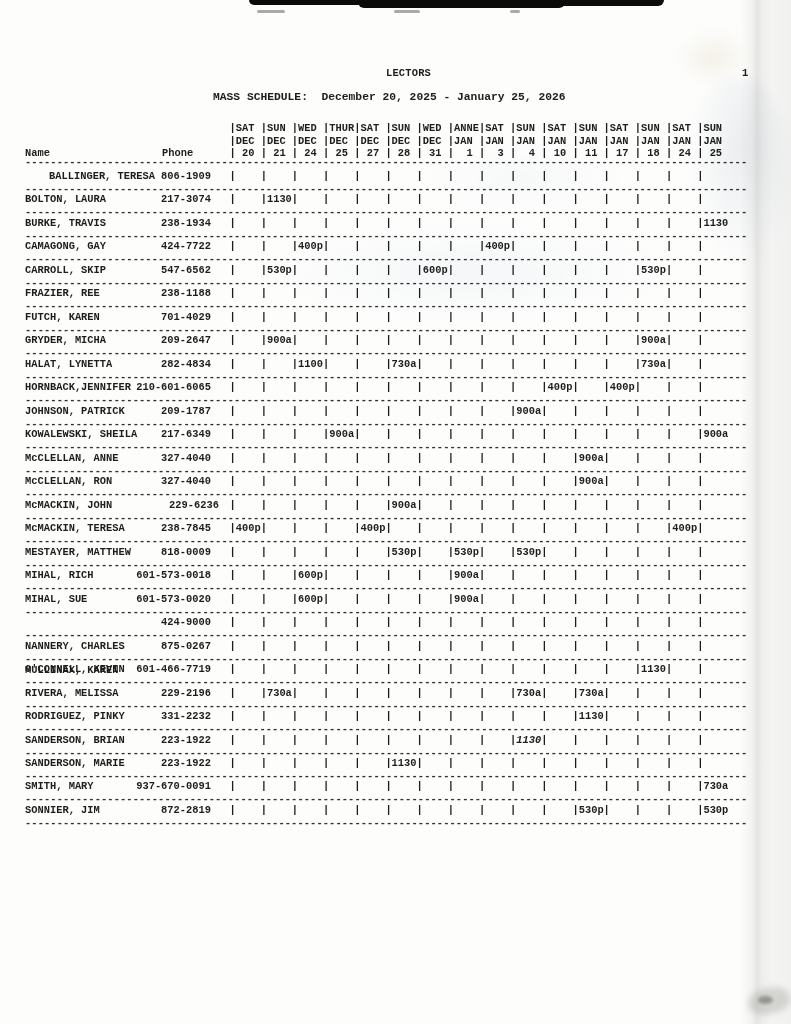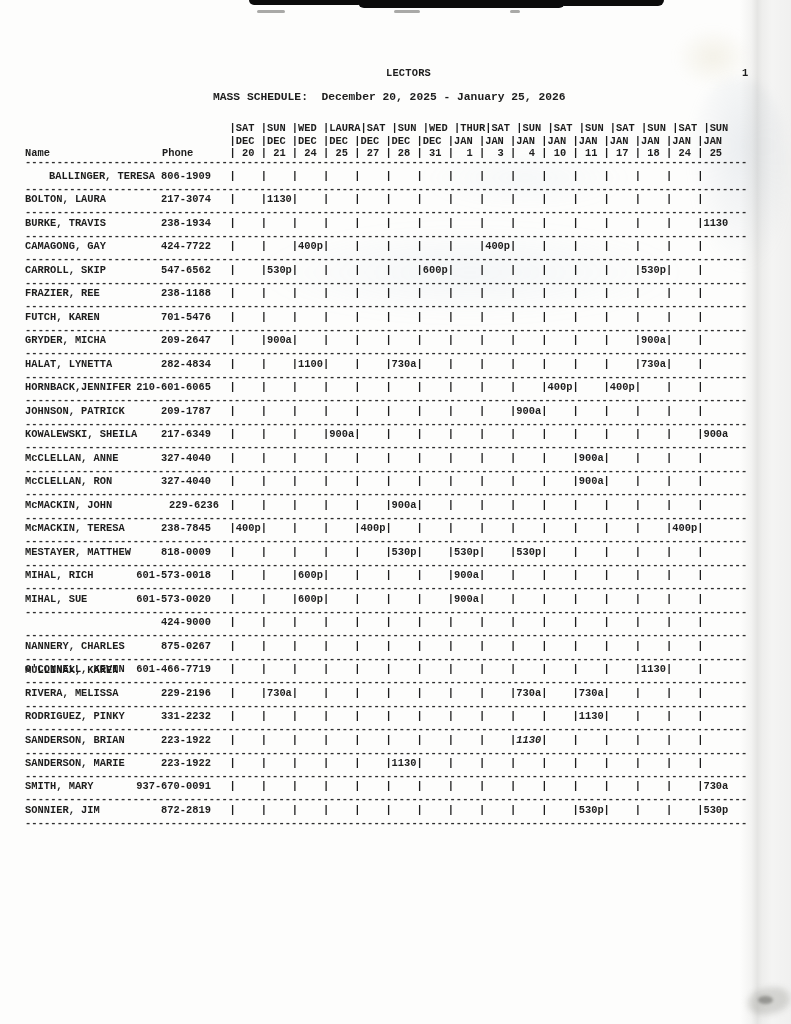--- a/index.html
+++ b/index.html
@@ -67,21 +67,21 @@
   <div class="art smudge-br"></div>
   <div class="art smudge-br2"></div>
 
   <span class="abs t10" style="left:386px;top:68px;letter-spacing:0.2px;">LECTORS</span>
   <span class="abs t10" style="left:742px;top:68px;">1</span>
   <span class="abs t11" style="left:213px;top:92px;">MASS SCHEDULE:  December 20, 2025 - January 25, 2026</span>
 
   <div id="schedule-table">
     <span class="abs t10" style="left:25px;top:148px;">Name</span>
     <span class="abs t10" style="left:162px;top:148px;">Phone</span>
-  <span class="abs hdrline" style="left: 229.5px; top: 123px;">|SAT |SUN |WED |LAURA|SAT |SUN |WED |THUR|SAT |SUN |SAT |SUN |SAT |SUN |SAT |SUN </span>
+  <span class="abs hdrline" style="left: 229.5px; top: 123px;">|SAT |SUN |WED |THUR|SAT |SUN |WED |ANNE|SAT |SUN |SAT |SUN |SAT |SUN |SAT |SUN </span>
       <span class="abs hdrline" style="left: 229.5px; top: 135.5px;">|DEC |DEC |DEC |DEC |DEC |DEC |DEC |JAN |JAN |JAN |JAN |JAN |JAN |JAN |JAN |JAN </span>
       <span class="abs hdrline" style="left: 229.5px; top: 148px;">| 20 | 21 | 24 | 25 | 27 | 28 | 31 |  1 |  3 |  4 | 10 | 11 | 17 | 18 | 24 | 25 </span>
       <span class="abs sep t10" style="left: 25px; top: 157px;">------------------------------------------------------------------------------------------------------------------</span>
       <span class="abs t10" style="left: 25px; top: 171px; padding-left: 24px;">BALLINGER, TERESA</span>
       <span class="abs t10" style="left: 0px; top: 171px; width: 211px; text-align: right;">806-1909</span>
       <span class="abs cells" style="left: 229.5px; top: 171px;">|    |    |    |    |    |    |    |    |    |    |    |    |    |    |    |    </span>
       <span class="abs sep t10" style="left: 25px; top: 184px;">------------------------------------------------------------------------------------------------------------------</span>
       <span class="abs t10" style="left: 25px; top: 194.48px;">BOLTON, LAURA</span>
       <span class="abs t10" style="left: 0px; top: 194.48px; width: 211px; text-align: right;">217-3074</span>
       <span class="abs cells" style="left: 229.5px; top: 194.48px;">|    |1130|    |    |    |    |    |    |    |    |    |    |    |    |    |    </span>
@@ -96,21 +96,21 @@
       <span class="abs sep t10" style="left: 25px; top: 254.44px;">------------------------------------------------------------------------------------------------------------------</span>
       <span class="abs t10" style="left: 25px; top: 264.92px;">CARROLL, SKIP</span>
       <span class="abs t10" style="left: 0px; top: 264.92px; width: 211px; text-align: right;">547-6562</span>
       <span class="abs cells" style="left: 229.5px; top: 264.92px;">|    |530p|    |    |    |    |600p|    |    |    |    |    |    |530p|    |    </span>
       <span class="abs sep t10" style="left: 25px; top: 277.92px;">------------------------------------------------------------------------------------------------------------------</span>
       <span class="abs t10" style="left: 25px; top: 288.4px;">FRAZIER, REE</span>
       <span class="abs t10" style="left: 0px; top: 288.4px; width: 211px; text-align: right;">238-1188</span>
       <span class="abs cells" style="left: 229.5px; top: 288.4px;">|    |    |    |    |    |    |    |    |    |    |    |    |    |    |    |    </span>
       <span class="abs sep t10" style="left: 25px; top: 301.4px;">------------------------------------------------------------------------------------------------------------------</span>
       <span class="abs t10" style="left: 25px; top: 311.88px;">FUTCH, KAREN</span>
-      <span class="abs t10" style="left: 0px; top: 311.88px; width: 211px; text-align: right;">701-5476</span>
+      <span class="abs t10" style="left: 0px; top: 311.88px; width: 211px; text-align: right;">701-4029</span>
       <span class="abs cells" style="left: 229.5px; top: 311.88px;">|    |    |    |    |    |    |    |    |    |    |    |    |    |    |    |    </span>
       <span class="abs sep t10" style="left: 25px; top: 324.88px;">------------------------------------------------------------------------------------------------------------------</span>
       <span class="abs t10" style="left: 25px; top: 335.36px;">GRYDER, MICHA</span>
       <span class="abs t10" style="left: 0px; top: 335.36px; width: 211px; text-align: right;">209-2647</span>
       <span class="abs cells" style="left: 229.5px; top: 335.36px;">|    |900a|    |    |    |    |    |    |    |    |    |    |    |900a|    |    </span>
       <span class="abs sep t10" style="left: 25px; top: 348.36px;">------------------------------------------------------------------------------------------------------------------</span>
       <span class="abs t10" style="left: 25px; top: 358.84px;">HALAT, LYNETTA</span>
       <span class="abs t10" style="left: 0px; top: 358.84px; width: 211px; text-align: right;">282-4834</span>
       <span class="abs cells" style="left: 229.5px; top: 358.84px;">|    |    |1100|    |    |730a|    |    |    |    |    |    |    |730a|    |    </span>
       <span class="abs sep t10" style="left: 25px; top: 371.84px;">------------------------------------------------------------------------------------------------------------------</span>

